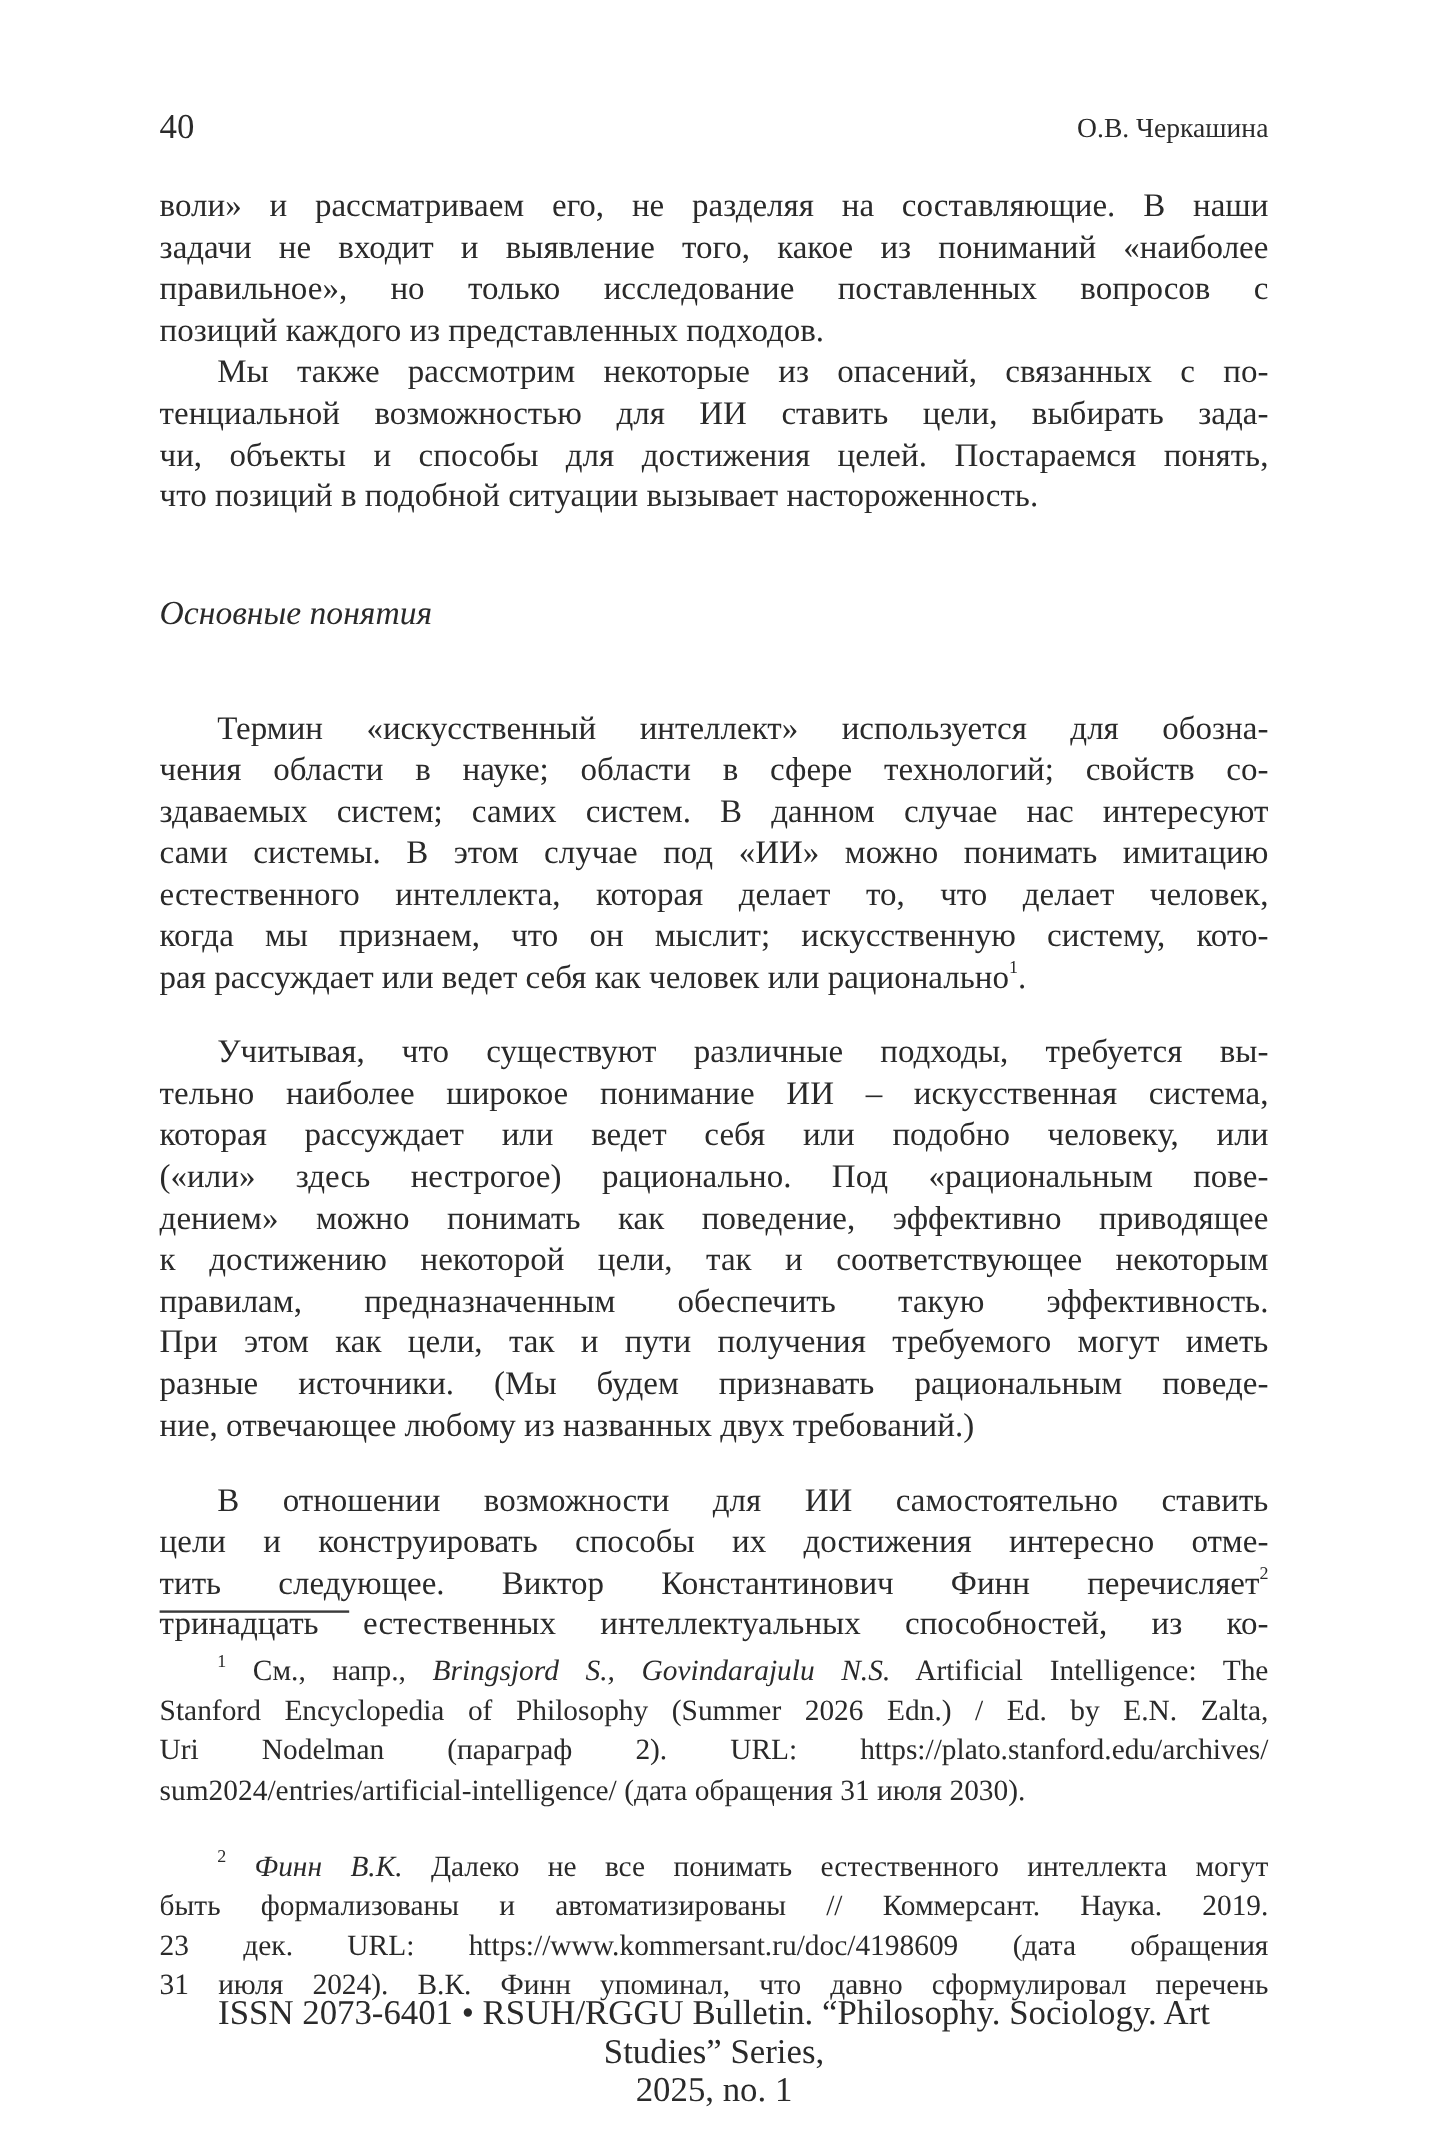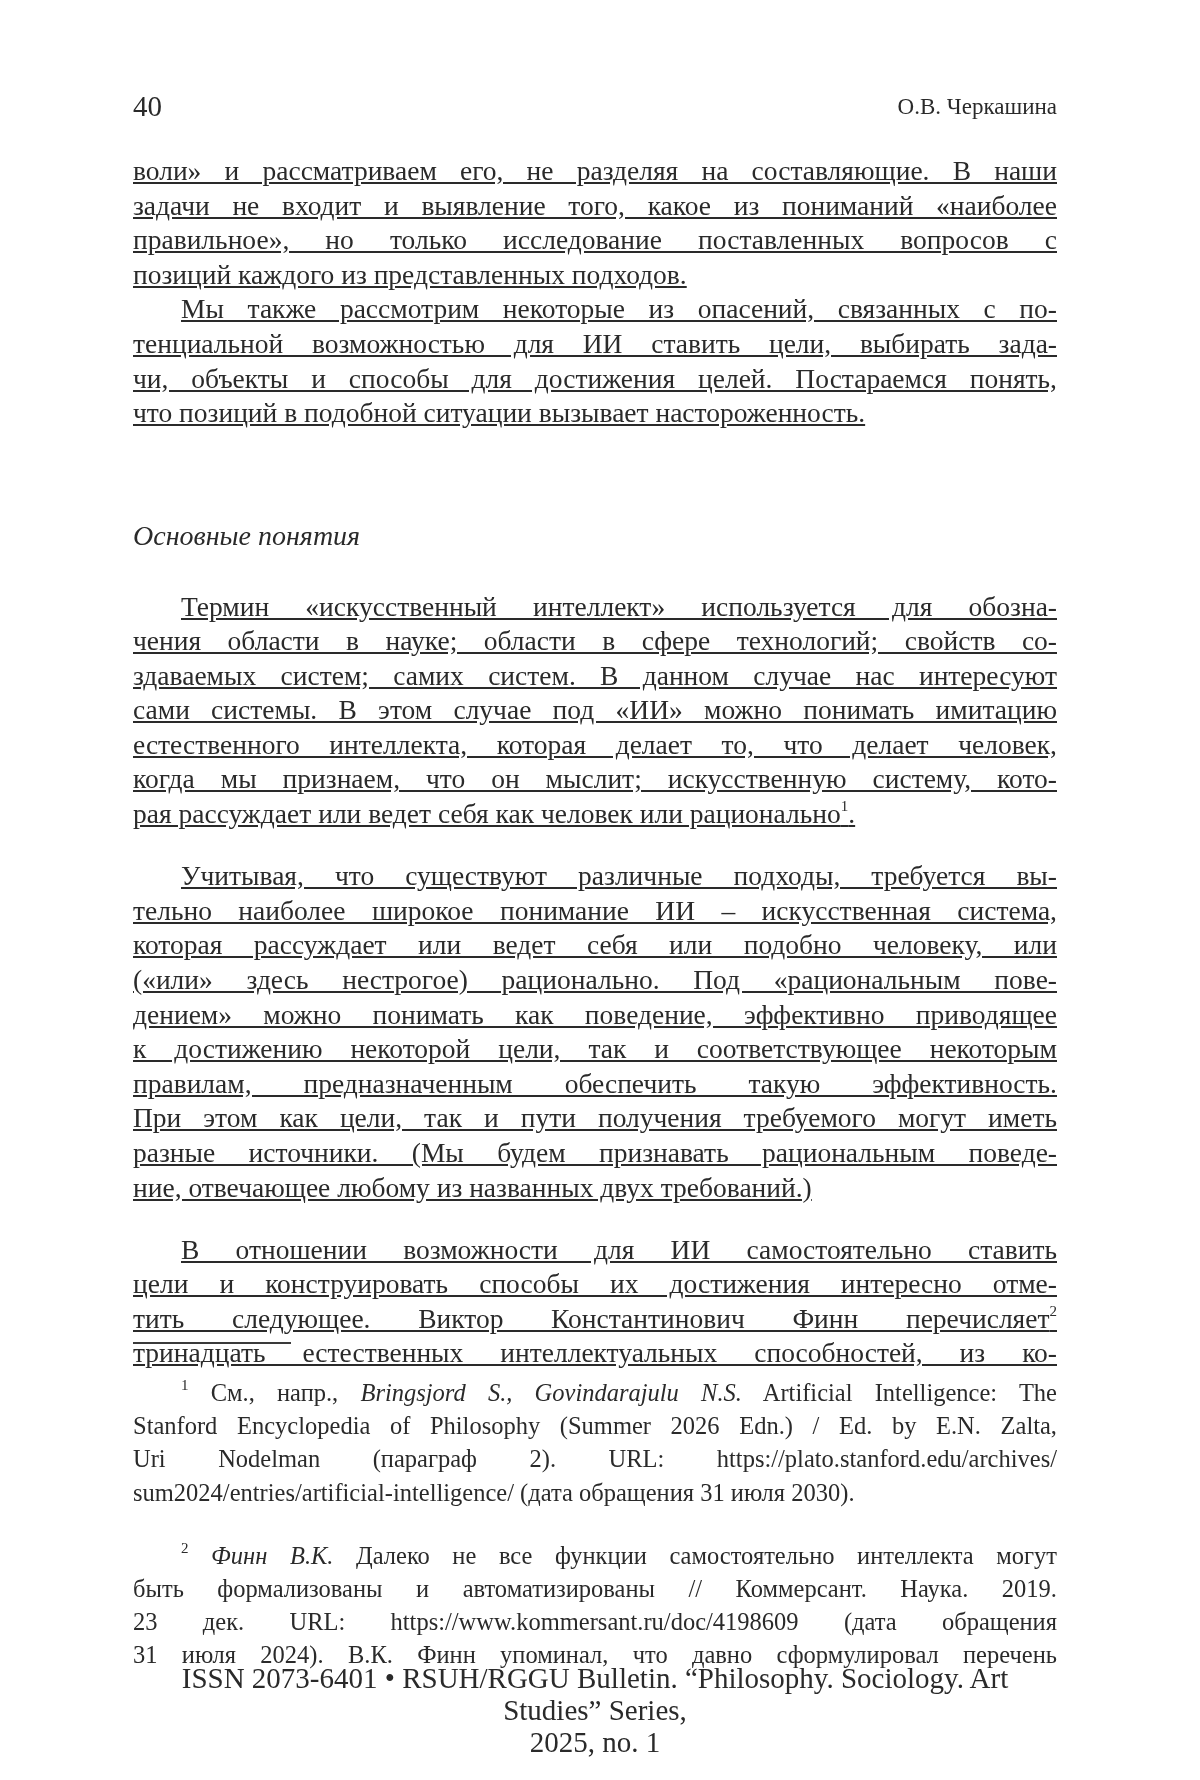--- a/index.html
+++ b/index.html
@@ -5,25 +5,25 @@
   html, body { margin: 0; padding: 0; background: #ffffff; }
   body { width: 1200px; height: 1780px; position: relative; overflow: hidden;
          font-family: "Liberation Serif", "DejaVu Serif", serif; color: #2a2a2a; }
   .page { position: absolute; left: 133px; top: 0; width: 924px; }
   .running-head { position: absolute; top: 88px; left: 0; width: 924px; height: 36px; }
   .page-number { position: absolute; left: 0; top: 0; font-size: 29px; line-height: 36px; }
   .running-author { position: absolute; right: 0; top: 2px; font-size: 23px; line-height: 34px; }
 
   .body-text { position: absolute; left: 0; top: 154px; width: 924px; font-size: 27.5px; line-height: 34.6px; }
   .body-text p { margin: 0; text-align: justify; text-align-last: left; hyphens: manual; }
-  .line { display: block; text-align: justify; text-align-last: justify; white-space: nowrap; height: 34.6px; overflow: visible; text-decoration: underline; }
+  .line { display: block; text-align: justify; text-align-last: justify; white-space: nowrap; height: 34.6px; overflow: visible; }
   .line.last { text-align-last: left; }
   .line.first { text-indent: 48px; }
 
-  .section-heading { position: absolute; left: 0; top: 492px; font-size: 28px; line-height: 40px; font-style: italic; margin-top: 24px; }
+  .section-heading { position: absolute; left: 0; top: 492px; font-size: 28px; line-height: 40px; font-style: italic; }
   .body-text-2 { position: absolute; left: 0; top: 562px; width: 924px; font-size: 27.5px; line-height: 34.6px; }
 
   sup { font-size: 15px; line-height: 0; vertical-align: super; position: relative; top: -2px; }
 
   .footnote-rule { position: absolute; left: 0; top: 1342px; width: 158px; height: 0; border-top: 2px solid #3a3a3a; }
   .footnotes { position: absolute; left: 0; top: 1352px; width: 924px; font-size: 24.5px; line-height: 33.2px; }
   .fn-line { display: block; text-align: justify; text-align-last: justify; white-space: nowrap; height: 33.2px; }
   .fn-line.first { text-indent: 48px; margin-top: 24px; }
   .fn-line.last { text-align-last: left; }
   .fn-gap { height: 6px; }
@@ -91,21 +91,21 @@
 
   <div class="footnotes">
     <div>
       <span class="fn-line first"><sup>1</sup> <span>См., напр.,</span> <em>Bringsjord S., Govindarajulu N.S.</em> <span>Artificial Intelligence: The</span></span>
       <span class="fn-line">Stanford Encyclopedia of Philosophy (Summer 2026 Edn.) / Ed. by E.N. Zalta,</span>
       <span class="fn-line">Uri Nodelman (параграф 2). URL: https://plato.stanford.edu/archives/</span>
       <span class="fn-line last">sum2024/entries/artificial-intelligence/ (дата обращения 31 июля 2030).</span>
     </div>
     <div class="fn-gap"></div>
     <div>
-      <span class="fn-line first"><sup>2</sup> <em>Финн В.К.</em> <span>Далеко не все функции самостоятельно интеллекта могут</span></span>
+      <span class="fn-line first"><sup>2</sup> <em>Финн В.К.</em> <span>Далеко не все понимать естественного интеллекта могут</span></span>
       <span class="fn-line">быть формализованы и автоматизированы // Коммерсант. Наука. 2019.</span>
       <span class="fn-line">23 дек. URL: https://www.kommersant.ru/doc/4198609 (дата обращения</span>
       <span class="fn-line">31 июля 2024). В.К. Финн упоминал, что давно сформулировал перечень</span>
     </div>
   </div>
 
   <div class="footer">
     <div>ISSN 2073-6401 • RSUH/RGGU Bulletin. “Philosophy. Sociology. Art Studies” Series,</div>
     <div>2025, no. 1</div>
   </div>

